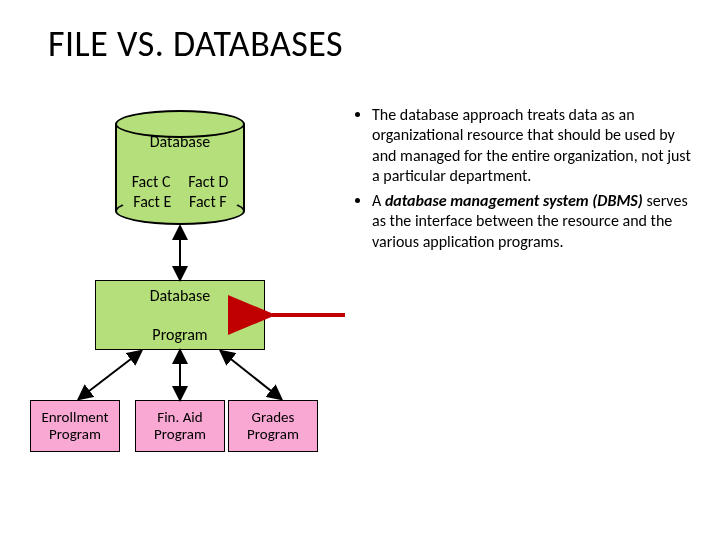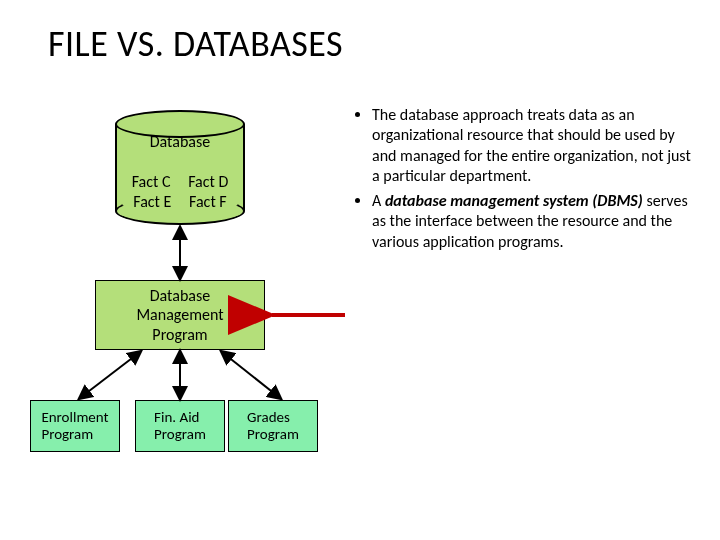--- a/index.html
+++ b/index.html
@@ -85,24 +85,25 @@
     font-size: 16px;
     line-height: 1.2;
   }
 
   .app-box {
     position: absolute;
     top: 400px;
     width: 90px;
     height: 52px;
     border: 1.5px solid #000;
-    background: #86efac;
+    background: #f9a8d4;
     display: flex;
     align-items: center;
     justify-content: center;
+    text-align: center;
     font-size: 15px;
     line-height: 1.15;
   }
   .app1 { left: 30px; }
   .app2 { left: 135px; }
   .app3 { left: 228px; }
 
   .bullets {
     position: absolute;
     left: 350px;
@@ -141,21 +142,21 @@
     <div class="cyl-row">
       <span>Fact E</span>
       <span>Fact F</span>
     </div>
   </div>
 </div>
 
 <div class="dbms-box">
   <div>
     <span>Database</span><br>
-    <span>Management</span><br>
+    <br>
     <span>Program</span>
   </div>
 </div>
 
 <div class="app-box app1">
   <div>
     <span>Enrollment</span><br>
     <span>Program</span>
   </div>
 </div>

